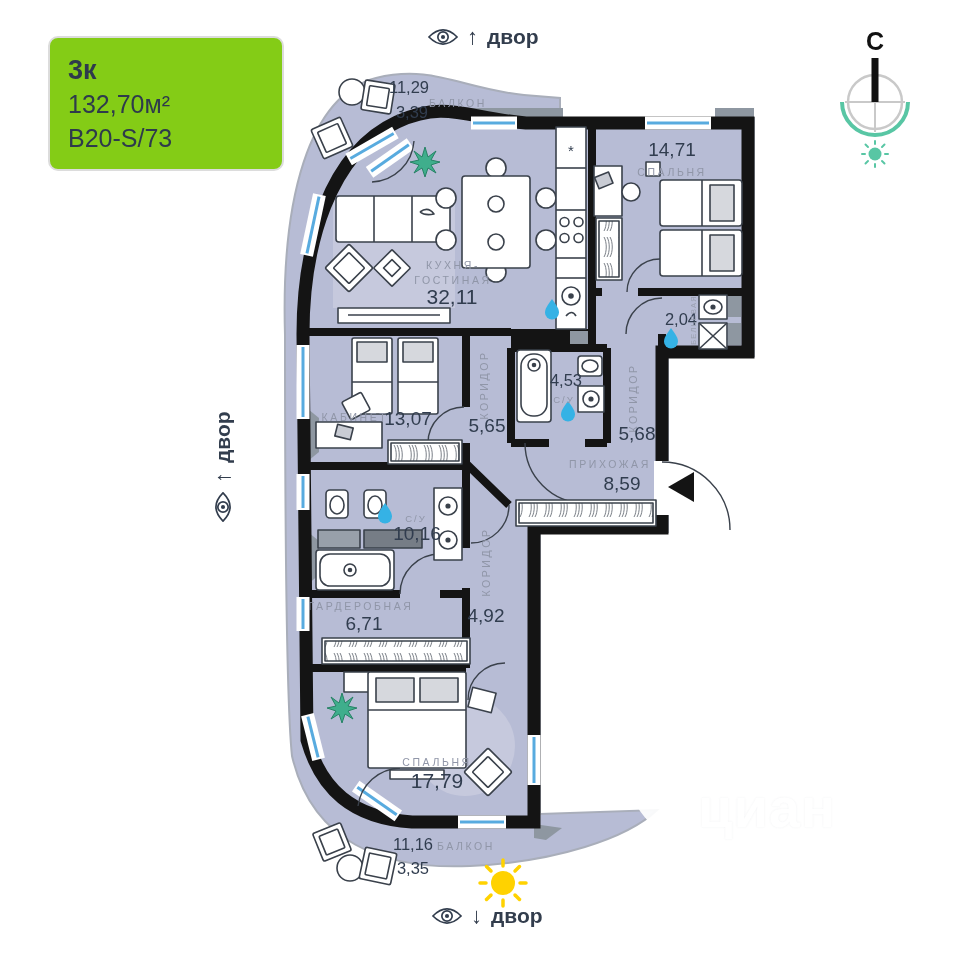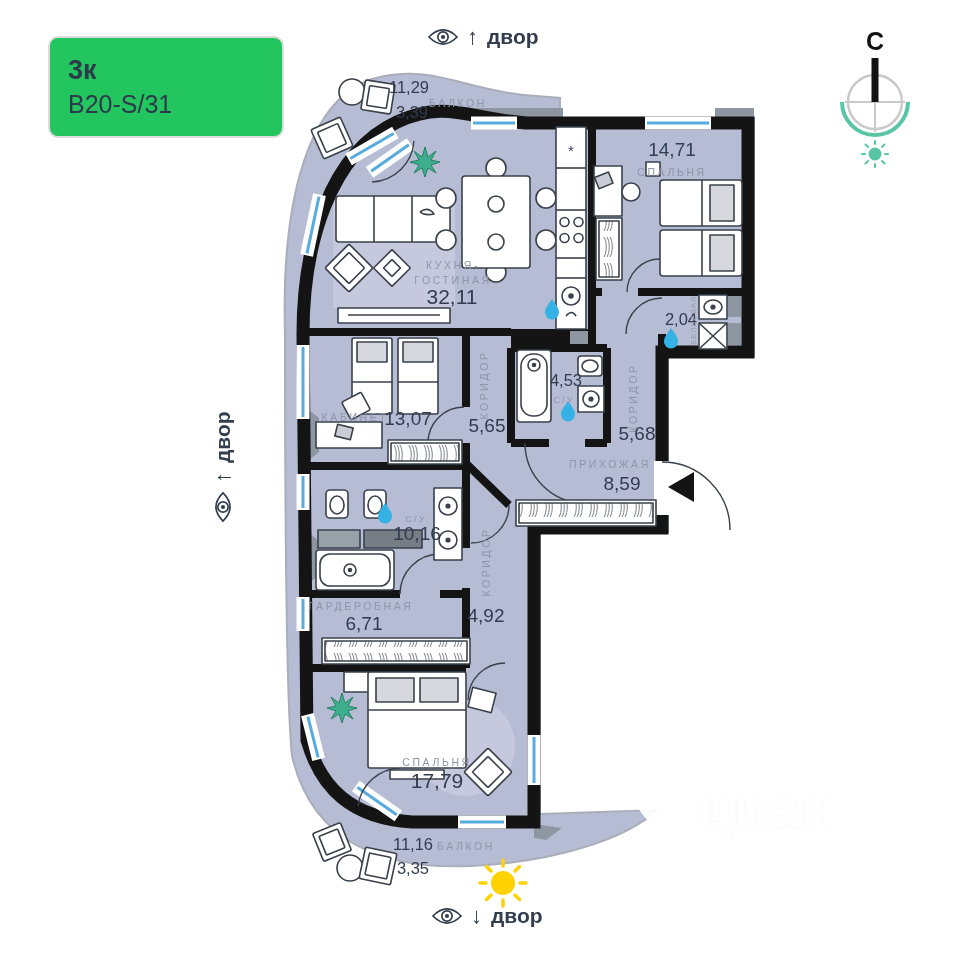--- a/index.html
+++ b/index.html
@@ -1,21 +1,21 @@
 <!DOCTYPE html>
 <html><head>
 <meta charset="utf-8">
 <style>
   html,body{margin:0;padding:0;background:#fff;}
   #stage{position:relative;width:960px;height:960px;background:#ffffff;overflow:hidden;
          font-family:"Liberation Sans","DejaVu Sans",sans-serif;color:#313d4f;}
   .abs{position:absolute;}
   
   #infobox{left:48px;top:36px;width:196px;padding:14px 18px;border:2px solid #dcdcdc;
-           border-radius:10px;background:#22c55e;line-height:1.34;}
+           border-radius:10px;background:#84cc16;line-height:1.34;}
   #infobox .l1{font-size:27px;font-weight:700;color:#2e3a4c;}
   #infobox .l2,#infobox .l3{font-size:25px;font-weight:400;color:#2e3a4c;}
   
   .dir-row{display:flex;align-items:center;gap:9px;font-size:21px;font-weight:600;color:#323d4d;}
   .dir-row .arrow{font-size:22px;font-weight:700;}
   #dir-top{left:428px;top:24px;width:160px;}
   #dir-left{left:156px;top:442px;width:134px;transform:rotate(-90deg);}
   #dir-bottom{left:432px;top:903px;width:170px;}
   .eye{flex:0 0 auto;}
   
@@ -390,21 +390,22 @@
         <line x1="10" y1="0" x2="13" y2="0"></line>
       <line x1="-7" y1="-7" x2="-9.5" y2="-9.5"></line>
         <line x1="7" y1="-7" x2="9.5" y2="-9.5"></line>
       <line x1="-7" y1="7" x2="-9.5" y2="9.5"></line>
         <line x1="7" y1="7" x2="9.5" y2="9.5"></line>
     </g>
   </svg>
 
   <div class="abs" id="infobox">
     <div class="l1">3к</div>
-    <div class="l3">В20-S/31</div>
+    <div class="l2">132,70м²</div>
+    <div class="l3">В20-S/73</div>
   </div>
 
   <div class="abs dir-row" id="dir-top">
     <svg class="eye" width="30" height="20" viewBox="0 0 32 20">
       <path d="M1,10 Q16,-5 31,10 Q16,25 1,10 Z" fill="none" stroke="#323d4d" stroke-width="1.8"></path>
       <circle cx="16" cy="10" r="5.5" fill="none" stroke="#323d4d" stroke-width="1.8"></circle>
       <circle cx="16" cy="10" r="2.2" fill="#323d4d"></circle>
     </svg>
     <span class="arrow">↑</span>
     <span>двор</span>

